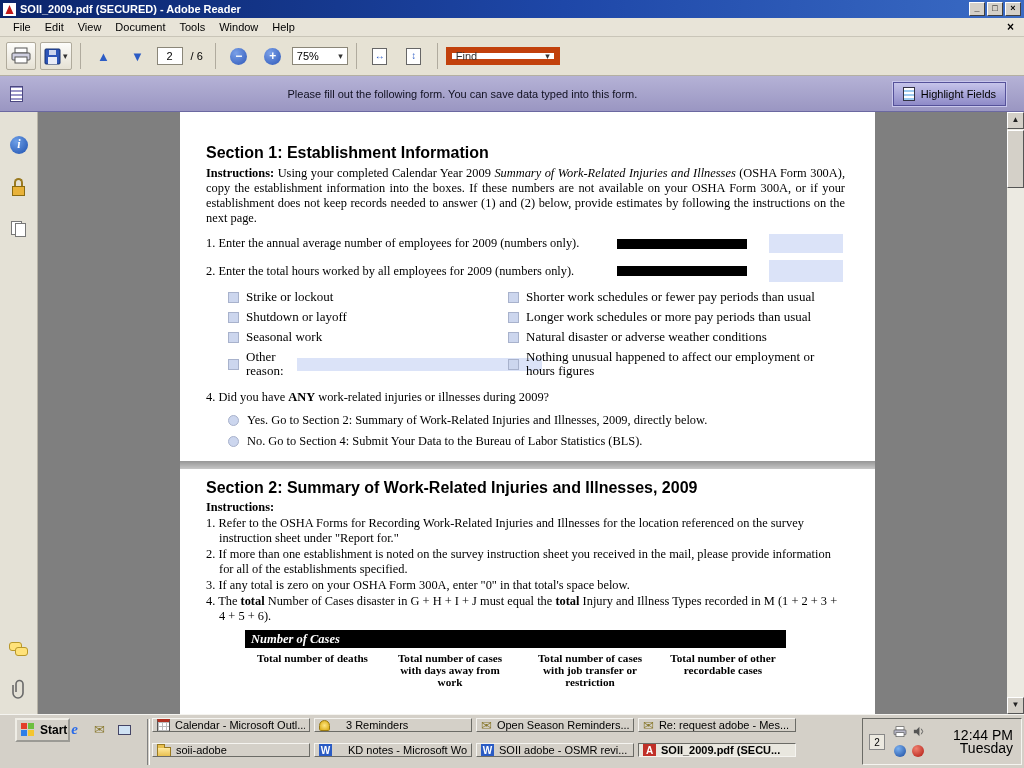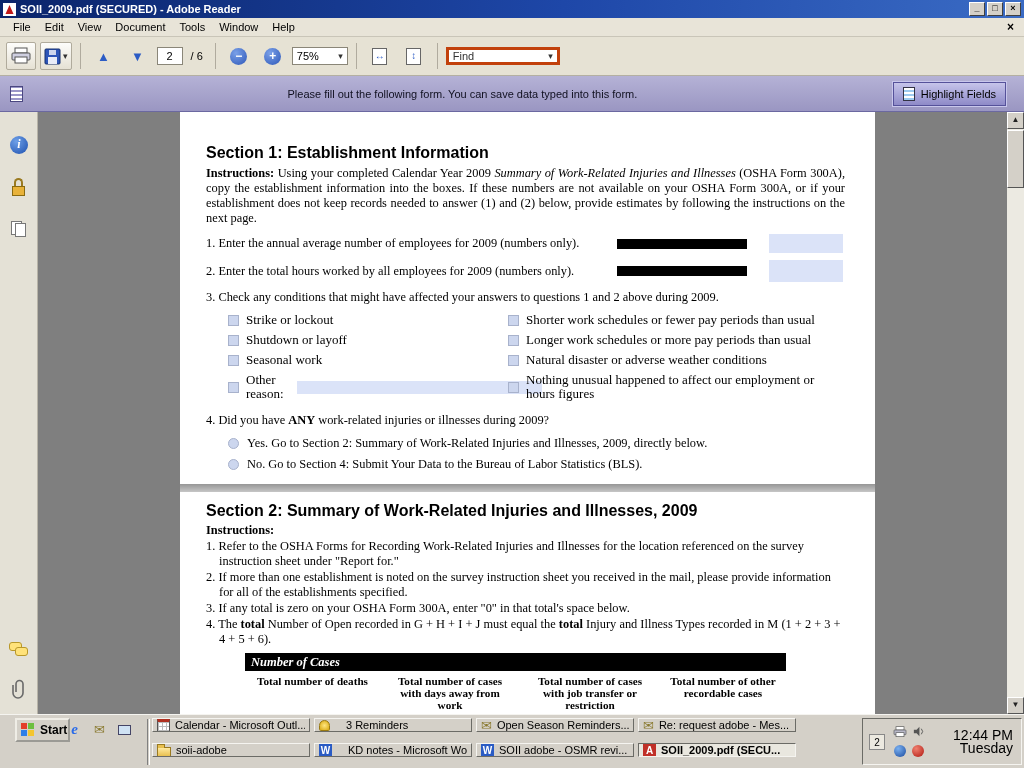--- a/index.html
+++ b/index.html
@@ -40,21 +40,21 @@
   .page-total { font-size:11px; margin:0 4px; }
   .zoomc { width:17px; height:17px; border-radius:50%;
     background:radial-gradient(circle at 35% 30%,#7aa0e8,#2d57b8); color:#fff;
     font-weight:bold; font-size:12px; line-height:16px; text-align:center; display:inline-block; }
   .zoom-box { width:56px; height:18px; background:#fff; border:1px solid #8a8678;
     display:inline-flex; align-items:center; font-size:11px; padding:0 4px; gap:4px; }
   .zoom-box .val { flex:1; }
   .fit-ico { width:15px; height:17px; background:#fff; border:1px solid #666;
     display:inline-flex; align-items:center; justify-content:center; }
   .fit-ico i { font-style:normal; color:#2c5cc5; font-size:10px; line-height:10px; }
-  .find-box { width:114px; height:18px; background:#fff; border:3px solid #c2410c;
+  .find-box { width:114px; height:18px; background:#fff; border:6px solid #c2410c;
     display:inline-flex; align-items:center; padding:0 4px; font-size:11px; color:#333; }
   .find-box .find-label { flex:1; }
 
   
   .formbar { position:absolute; top:76px; left:0; right:0; height:36px;
     background:linear-gradient(#b5b2d6,#9a96c2); border-bottom:1px solid #6b68a0;
     display:flex; align-items:center; padding:0 10px;text-align:center; }
   .form-ico { width:13px; height:16px; background:#fff; border:1px solid #4a4780;
     background-image:linear-gradient(#9a96c8 2px,transparent 2px); background-size:100% 4px;
     background-position:0 3px; }
@@ -323,21 +323,20 @@
           <span class="qtext">1.  Enter the annual average number of employees for 2009 (numbers only).</span>
           <span class="redact"></span>
           <span class="qinput"></span>
         </div>
         <div class="qrow second">
           <span class="qtext">2.  Enter the total hours worked by all employees for 2009 (numbers only).</span>
           <span class="redact"></span>
           <span class="qinput tall"></span>
         </div>
 
-        <p class="qline">3.  Check any conditions that might have affected your answers to questions 1 and 2 above during 2009.</p>
         <div class="cb-grid">
           <div class="cb-item">
               <span class="cbox"></span>
               <span>Strike or lockout</span>
             </div>
           <div class="cb-item">
               <span class="cbox"></span>
               <span>Shorter work schedules or fewer pay periods than usual</span>
             </div>
           <div class="cb-item">
@@ -377,21 +376,21 @@
           <span>No.   Go to Section 4: Submit Your Data to the Bureau of Labor Statistics (BLS).</span>
         </div>
 
         <div class="divider"></div>
 
         <div class="sec-title">Section 2:  Summary of Work-Related Injuries and Illnesses, 2009</div>
         <p class="ins-label"><b>Instructions:</b></p>
         <p class="ins-item">1. Refer to the OSHA Forms for Recording Work-Related Injuries and Illnesses for the location referenced on the survey instruction sheet under "Report for."</p>
         <p class="ins-item">2. If more than one establishment is noted on the survey instruction sheet you received in the mail, please provide information for all of the establishments specified.</p>
         <p class="ins-item">3. If any total is zero on your OSHA Form 300A, enter "0" in that total's space below.</p>
-        <p class="ins-item"><span>4. The </span><b>total</b><span> Number of Open recorded in G + H + I + J must equal the </span><b>total</b><span> Injury and Illness Types recorded in M (1 + 2 + 3 + 4 + 5 + 6).</span></p>
+        <p class="ins-item"><span>4. The </span><b>total</b><span> Number of Cases disaster in G + H + I + J must equal the </span><b>total</b><span> Injury and Illness Types recorded in M (1 + 2 + 3 + 4 + 5 + 6).</span></p>
 
         <div class="noc">
           <div class="noc-head">Number of Cases</div>
           <div class="noc-cols">
             <div class="noc-col c1">Total number of deaths</div>
             <div class="noc-col c2">Total number of cases with days away from work</div>
             <div class="noc-col c3">Total number of cases with job transfer or restriction</div>
             <div class="noc-col c4">Total number of other recordable cases</div>
           </div>
 

